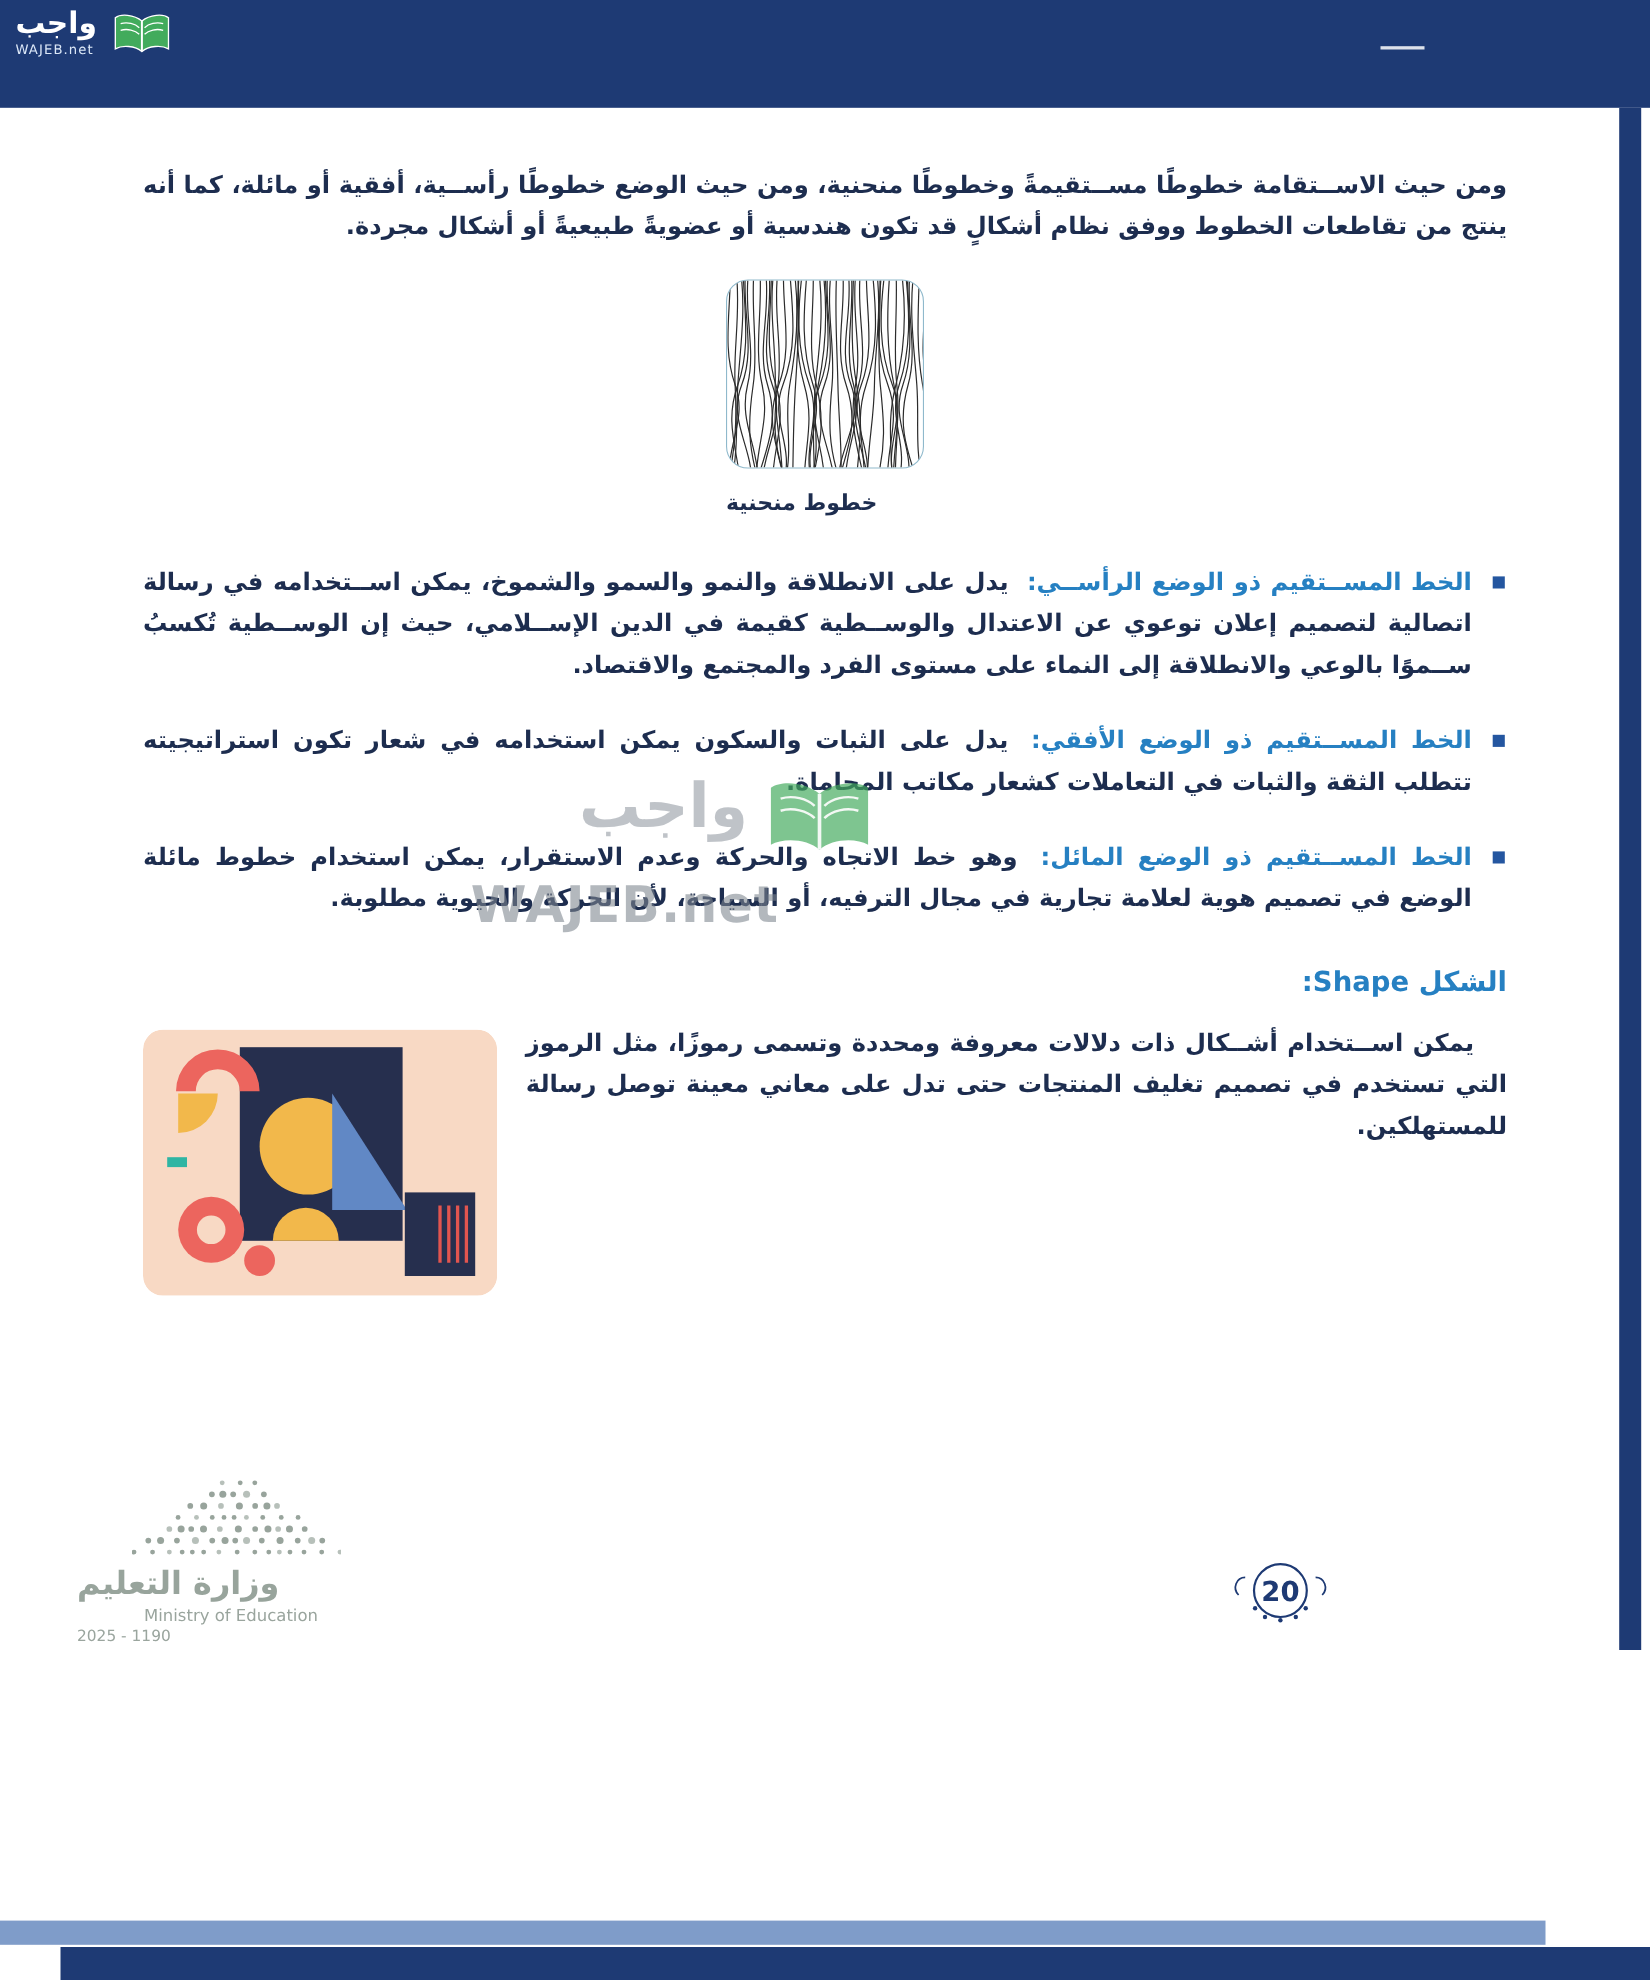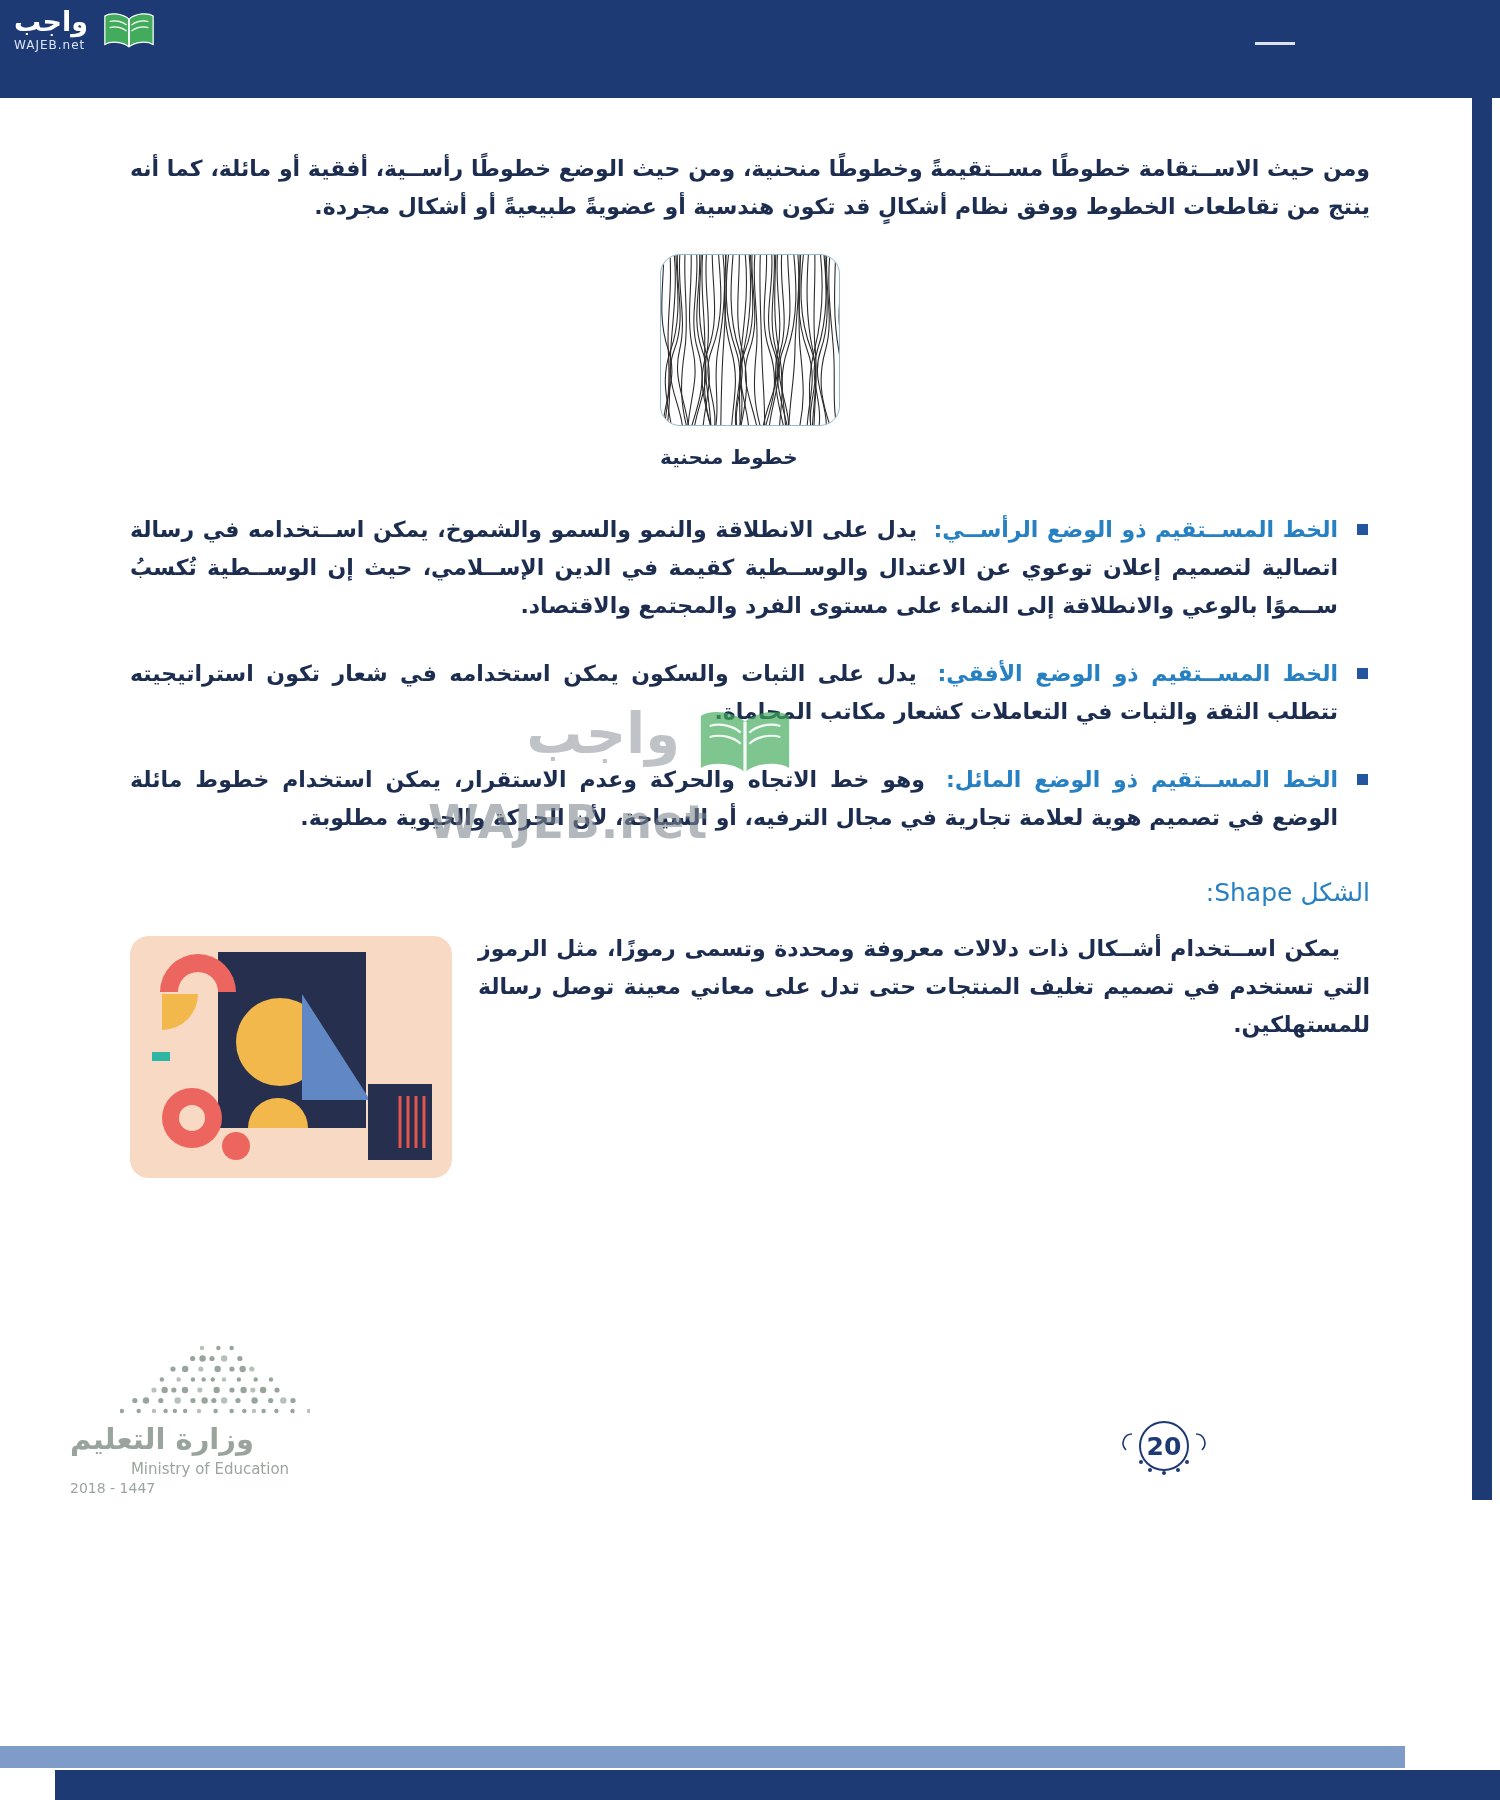--- a/index.html
+++ b/index.html
@@ -37,21 +37,21 @@
   .fig-box svg{display:block;}
   .fig-caption{margin-top:14px;font-size:20px;color:var(--body-text,#1d2d4f);font-weight:bold;
     letter-spacing:.5px;text-align:center;}
   #wavy-lines path{fill:none;stroke:#2c2c2c;stroke-width:1.1;}
   
   .bullet{position:relative;padding-right:32px;margin:0 0 30px 0;}
   .bullet-marker{position:absolute;right:2px;top:13px;width:11px;height:11px;
     background:var(--marker-blue,#2456a0);}
   .bullet-title{color:var(--accent-blue,#2680c2);margin-inline-end:8px;}
   
-  .shape-heading{margin:34px 0 16px 0;font-size:25px;font-weight:normal;
+  .shape-heading{margin:34px 0 16px 0;font-size:25px;font-weight:bold;
     color:var(--accent-blue,#2680c2);text-align:right;}
   .shape-block{overflow:visible;}
   .shape-image{float:left;width:322px;height:242px;border-radius:18px;overflow:hidden;
     margin:6px 26px 10px 0;}
   .shape-block p{margin:0 0 14px 0;}
   .clear{clear:both;}
   
   .watermark{position:absolute;top:705px;left:428px;width:370px;height:180px;
     z-index:6;pointer-events:none;}
   .wm-ar{position:absolute;right:118px;top:-4px;font-size:56px;font-weight:bold;
@@ -276,21 +276,21 @@
       <circle cx="111.65178100291051" cy="71" r="2.2" fill="#98a49c"></circle>
       <circle cx="124.34662255414422" cy="71" r="2.2" fill="#98a49c"></circle>
       <circle cx="133.96459476283837" cy="71" r="2.2" fill="#b7c0ba"></circle>
       <circle cx="143.61511838329932" cy="71" r="2.2" fill="#98a49c"></circle>
       <circle cx="156.3776865519735" cy="71" r="2.2" fill="#98a49c"></circle>
       <circle cx="172.4705929996089" cy="71" r="2.2" fill="#98a49c"></circle>
       <circle cx="189.0502338019184" cy="71" r="2.2" fill="#b7c0ba"></circle>
     </svg>
   <div class="ministry-ar">وزارة التعليم</div>
   <div class="ministry-en">Ministry of Education</div>
-  <div class="ministry-year">2018 - 1447</div>
+  <div class="ministry-year">2025 - 1190</div>
 </div>
 
 <div class="page-badge">
   <svg viewBox="0 0 96 72" width="96" height="72">
     <path d="M10 38 C4 32 8 22 16 22" stroke="#1e3a74" fill="none" stroke-width="1.6"></path>
     <path d="M86 38 C92 32 88 22 80 22" stroke="#1e3a74" fill="none" stroke-width="1.6"></path>
     <circle cx="48" cy="34" r="24" fill="#ffffff" stroke="#1e3a74" stroke-width="2"></circle>
     <g fill="#1e3a74">
       <circle cx="25" cy="50" r="2"></circle>
       <circle cx="34" cy="58" r="2"></circle>

